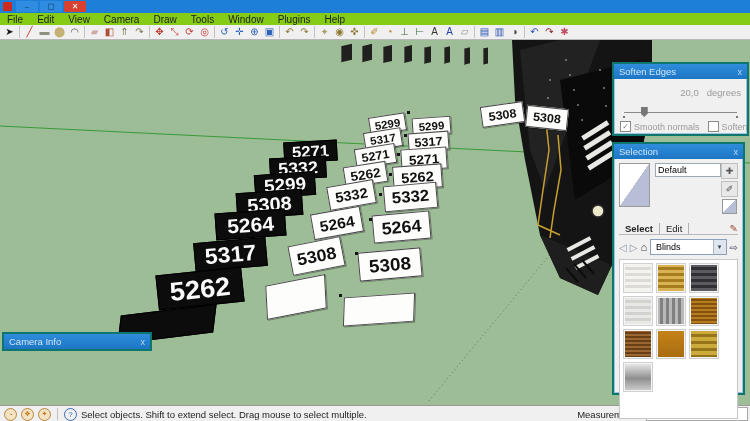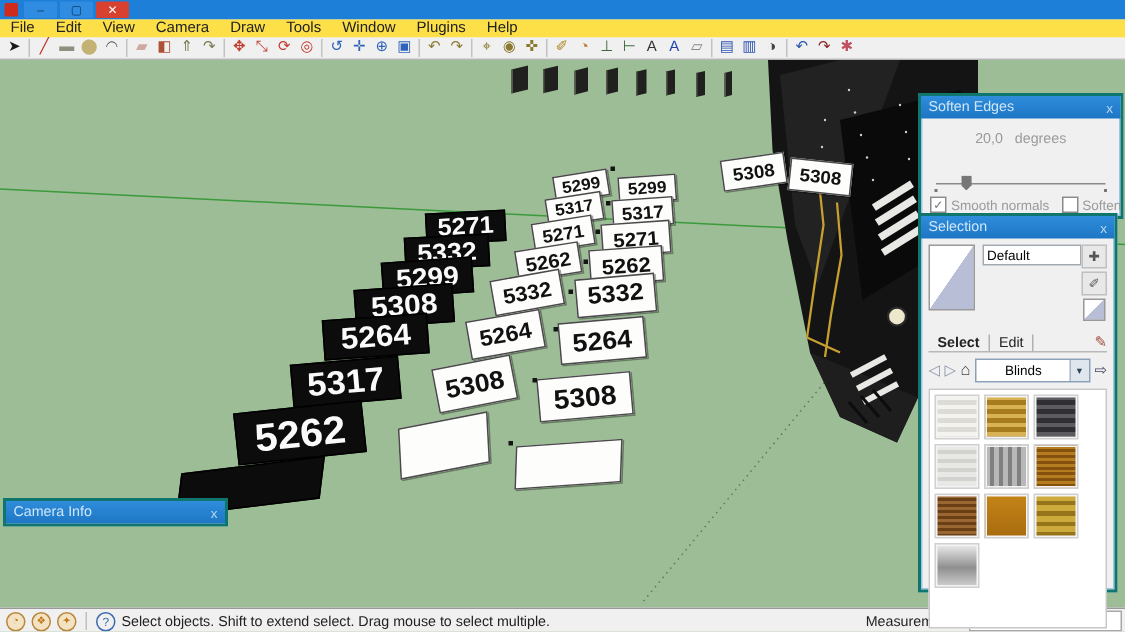--- a/index.html
+++ b/index.html
@@ -5,42 +5,42 @@
   html,body{margin:0;padding:0;}
   body{width:750px;height:421px;overflow:hidden;font-family:"Liberation Sans",sans-serif;background:#f0f0f0;position:relative;}
   
   .titlebar{position:absolute;left:0;top:0;width:750px;height:13px;background:#1d7fd8;display:flex;align-items:center;color:#eaf3fb;font-size:10px;}
   .app-icon{width:9px;height:9px;background:#d02a1e;margin:0 4px 0 3px;border-radius:1px;flex:0 0 auto;}
   .title-text{flex:1;white-space:nowrap;overflow:hidden;}
   .winbtns{display:flex;gap:2px;margin-right:2px;}
   .wbtn{width:22px;height:11px;display:flex;align-items:center;justify-content:center;font-size:8px;color:#0d3a63;background:#2f8ce0;border-radius:1px;}
   .wbtn.close{background:#d8402f;color:#fff;}
   
-  .menubar{position:absolute;left:0;top:13px;width:750px;height:12px;background:#fde047;display:flex;align-items:flex-start;font-size:10px;color:#222;}
+  .menubar{position:absolute;left:0;top:13px;width:750px;height:12px;background:#84cc16;display:flex;align-items:center;font-size:10px;color:#222;}
   .menu-item{padding:0 7px;}
   
   .toolbar{position:absolute;left:0;top:25px;width:750px;height:15px;background:#f0f0f0;border-bottom:1px solid #b8b8b8;display:flex;align-items:center;padding-left:2px;box-sizing:border-box;}
   .ticon{width:15px;height:13px;display:flex;align-items:center;justify-content:center;font-size:10px;line-height:1;}
   .tsep{width:1px;height:12px;background:#c2c2c2;margin:0 2px;}
   
   .viewport{position:absolute;left:0;top:40px;width:750px;height:365px;background:#9dbd96;overflow:hidden;}
   .vp-svg{position:absolute;left:0;top:0;z-index:1;}
   .plate{position:absolute;display:flex;align-items:center;justify-content:center;font-weight:bold;z-index:3;letter-spacing:0px;line-height:1;}
   .pblack{background:#0c0c0c;color:#fafafa;border:1px solid #000;}
   .pwhite{background:#fdfdfc;color:#111;border:1px solid #4a4a4a;box-shadow:1px 1px 0 rgba(0,0,0,0.35);}
   .vdot{position:absolute;width:3px;height:3px;background:#151515;z-index:3;}
   .edgeplate{position:absolute;background:#20201e;border-left:1px solid #55554d;z-index:2;}
   
   .panel{position:absolute;border:2px solid #0f766e;background:#f0f0f0;box-shadow:0 0 0 1px #9cc4e4 inset;z-index:10;}
   .panel-header{height:15px;background:linear-gradient(180deg,#2f8ddc,#1d76c4);color:#cfe6f8;font-size:9.5px;display:flex;align-items:center;padding:0 5px;justify-content:space-between;}
   .panel-close{color:#bcd8f0;font-size:9px;}
   .dim{color:#9a9a9a;}
   
   .se-body{padding:4px 6px 2px 6px;font-size:9.5px;}
-  .se-value{ text-align:center;margin:4px 0 18px 0;}
+  .se-value{ text-align:right;margin:4px 0 8px 0;}
   .slider{position:relative;height:12px;margin:2px 2px 3px 2px;}
   .slider .track{position:absolute;left:2px;right:2px;top:6px;height:1px;background:#8a8a8a;}
   .slider .thumb{position:absolute;left:16%;top:1px;width:7px;height:10px;background:#777;clip-path:polygon(0 0,100% 0,100% 65%,50% 100%,0 65%);}
   .slider .end{position:absolute;top:10px;width:2px;height:2px;background:#777;}
   .cbrow{display:flex;gap:8px;font-size:9px;align-items:center;margin-top:2px;}
   .cb{width:9px;height:9px;border:1px solid #8a8a8a;background:#fff;display:inline-flex;align-items:center;justify-content:center;font-size:8px;color:#777;margin-right:3px;flex:0 0 auto;}
   .cbitem{display:flex;align-items:center;white-space:nowrap;}
   
   .mat-body{padding:4px 5px;font-size:9.5px;position:relative;}
   .mat-top{display:flex;}
@@ -50,21 +50,21 @@
   .mat-sideicons{margin-left:auto;display:flex;flex-direction:column;align-items:center;gap:2px;}
   .miconbtn{width:15px;height:14px;border:1px solid #c0c0c0;background:#e8e8e8;display:flex;align-items:center;justify-content:center;font-size:9px;color:#555;}
   .mini-swatch{width:13px;height:13px;background:linear-gradient(to bottom right,#ffffff 0 49.5%,#b7bed6 50% 100%);border:1px solid #999;}
   .mat-tabs{display:flex;align-items:flex-end;border-bottom:1px solid #b8b8b8;margin-top:6px;height:14px;font-size:9.5px;color:#222;}
   .mat-tab{padding:0 6px;border-right:1px solid #b0b0b0;}
   .mat-tab.active{font-weight:bold;}
   .eyedrop{margin-left:auto;color:#a05040;font-size:10px;}
   .mat-nav{display:flex;align-items:center;gap:3px;margin-top:4px;}
   .navarrow{color:#8a96a6;font-size:10px;}
   .home-icon{color:#444;font-size:11px;}
-  .mat-dd{flex:1;display:flex;align-items:center;height:14px;border:1px solid #8aa0b8;background:#fff;font-size:9px;padding-left:19px;}
+  .mat-dd{flex:1;display:flex;align-items:center;height:14px;border:1px solid #8aa0b8;background:#fff;font-size:9px;padding-left:5px;}
   .mat-dd .ddbtn{margin-left:auto;width:12px;height:100%;background:#dfe6ee;border-left:1px solid #aab8c8;display:flex;align-items:center;justify-content:center;font-size:7px;color:#345;}
   .sample-icon{color:#446;font-size:10px;}
   .swatch-area{margin-top:4px;background:#fff;border:1px solid #c8c8c8;padding:3px;display:flex;flex-wrap:wrap;gap:3px;align-content:flex-start;}
   .swatch{width:28px;height:28px;border:1px solid #d0d0d0;box-shadow:0 0 0 1px #f4f4f4 inset;}
   
   .ei-body{background:#f4f4f4;height:50px;position:relative;padding:4px 6px;}
   .ei-text{font-size:10px;font-weight:bold;color:#111;border-bottom:1px solid #999;padding-bottom:4px;margin-right:18px;}
   .ei-icon{position:absolute;right:4px;top:3px;font-size:10px;color:#111;}
   
   .statusbar{position:absolute;left:0;top:405px;width:750px;height:16px;background:#f0f0f0;border-top:1px solid #9a9a9a;display:flex;align-items:center;font-size:9.5px;color:#222;}

